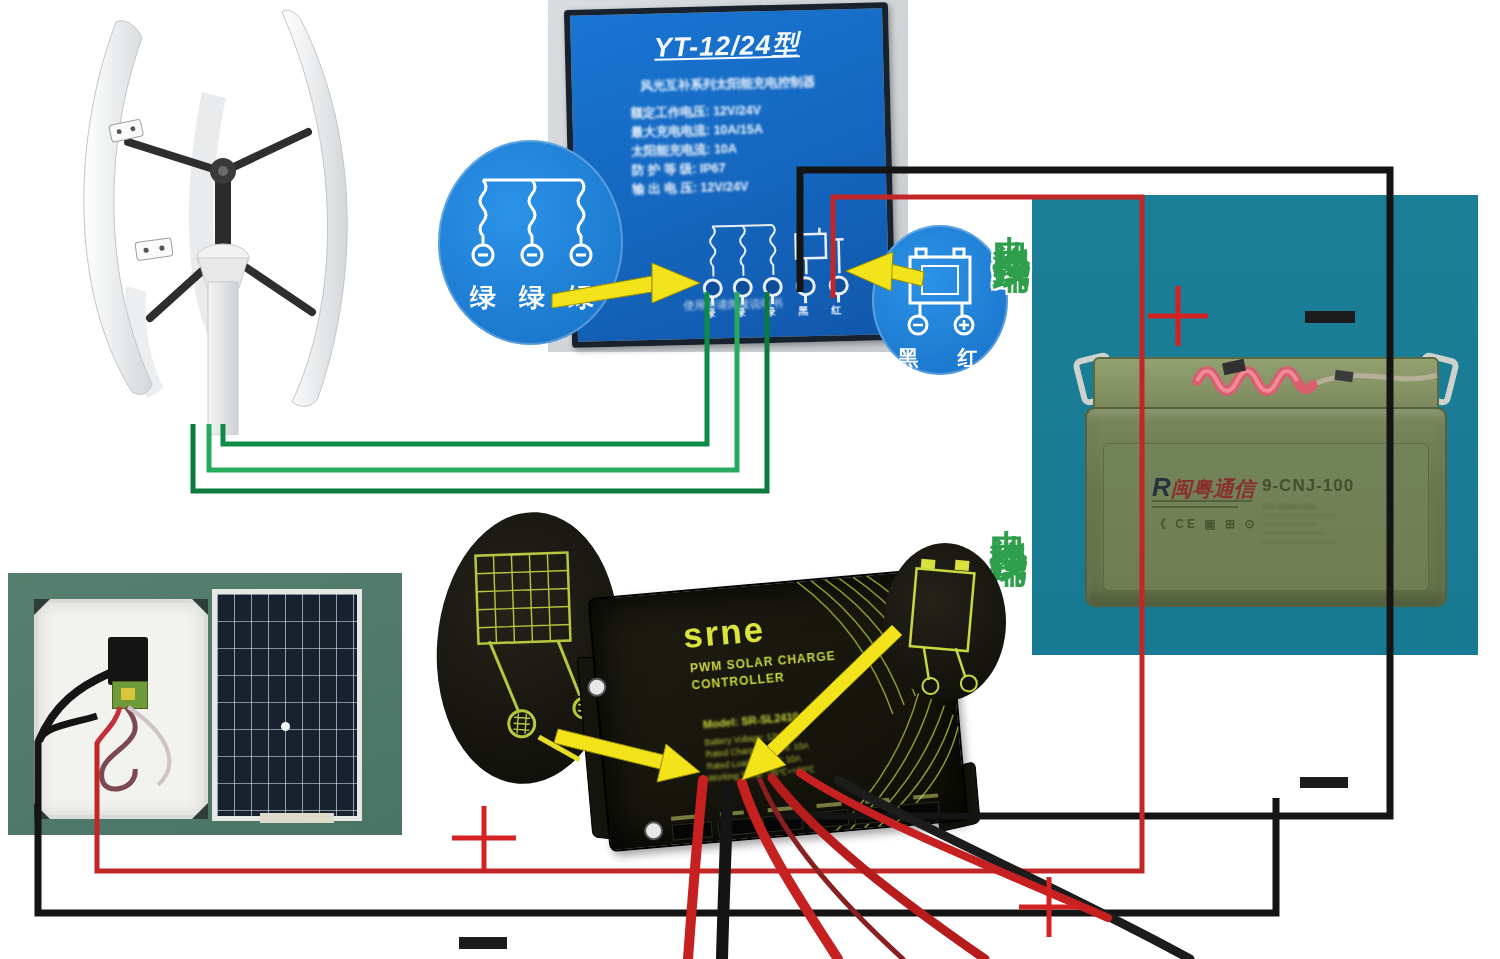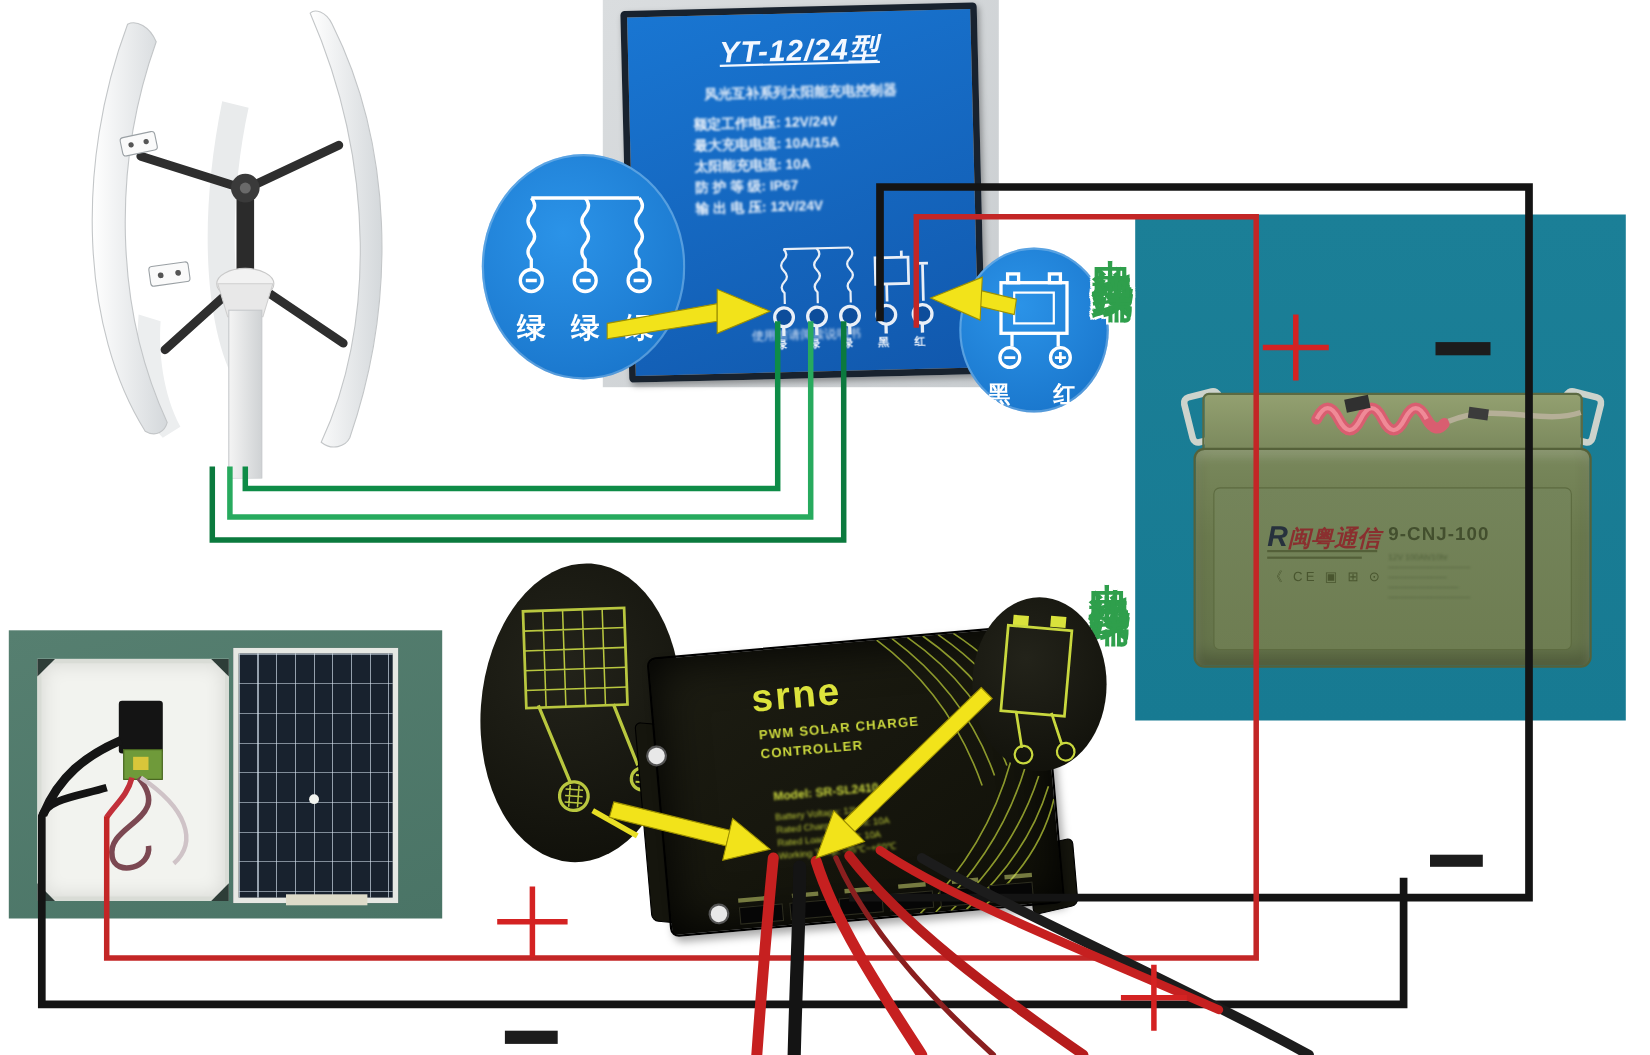--- a/index.html
+++ b/index.html
@@ -40,21 +40,21 @@
   .batt-handle{position:absolute;width:26px;height:36px;border:6px solid #cdd3cc;border-radius:8px;background:transparent;top:12px;}
   .batt-body{position:absolute;left:0;top:64px;right:0;bottom:0;background:linear-gradient(180deg,#79885c,#6b7a4e 40%,#64734a);
              border:2px solid #55613a;border-radius:10px;box-shadow:inset 0 6px 10px rgba(255,255,255,.15), inset 0 -10px 14px rgba(0,0,0,.2);}
   .batt-face{position:absolute;left:16px;top:34px;right:16px;bottom:14px;border:1px solid #5d6b40;border-radius:6px;
              background:linear-gradient(180deg,#74845a,#6e7d52);}
   .batt-brand{position:absolute;left:48px;top:28px;color:#3c4828;font-weight:700;font-style:italic;font-size:21px;}
   .batt-brand .rmark{color:#27313d;font-size:26px;}
   .batt-brand .accent{color:#8a2f2f;}
   .batt-model{position:absolute;left:158px;top:32px;color:#434f2e;font-weight:700;font-size:17px;letter-spacing:1px;}
   .batt-line{position:absolute;height:2px;background:#546039;}
-  .batt-cert{position:absolute;left:50px;top:72px;color:#49552f;font-size:12px;font-weight:400;letter-spacing:3px;}
+  .batt-cert{position:absolute;left:50px;top:72px;color:#49552f;font-size:12px;font-weight:700;letter-spacing:3px;}
   .batt-small{position:absolute;left:158px;top:58px;color:#51603a;font-size:7.5px;line-height:9px;}
 
   
   .solar{left:8px;top:573px;width:394px;height:262px;background:linear-gradient(160deg,#567f70,#4a7466);}
   .panel-back{position:absolute;left:26px;top:26px;width:166px;height:212px;background:#f2f3ef;border:4px solid #d9dcd6;
               box-shadow:inset 0 0 18px rgba(0,0,0,.12);}
   .corner{position:absolute;width:0;height:0;border-style:solid;}
   .jbox{position:absolute;left:100px;top:64px;width:40px;height:48px;background:#141414;border-radius:3px;}
   .pcb{position:absolute;left:104px;top:108px;width:34px;height:26px;background:#6f9a3a;border:1px solid #45611f;}
   .pcb:after{content:"";position:absolute;left:8px;top:6px;width:14px;height:12px;background:#d8c63a;}

